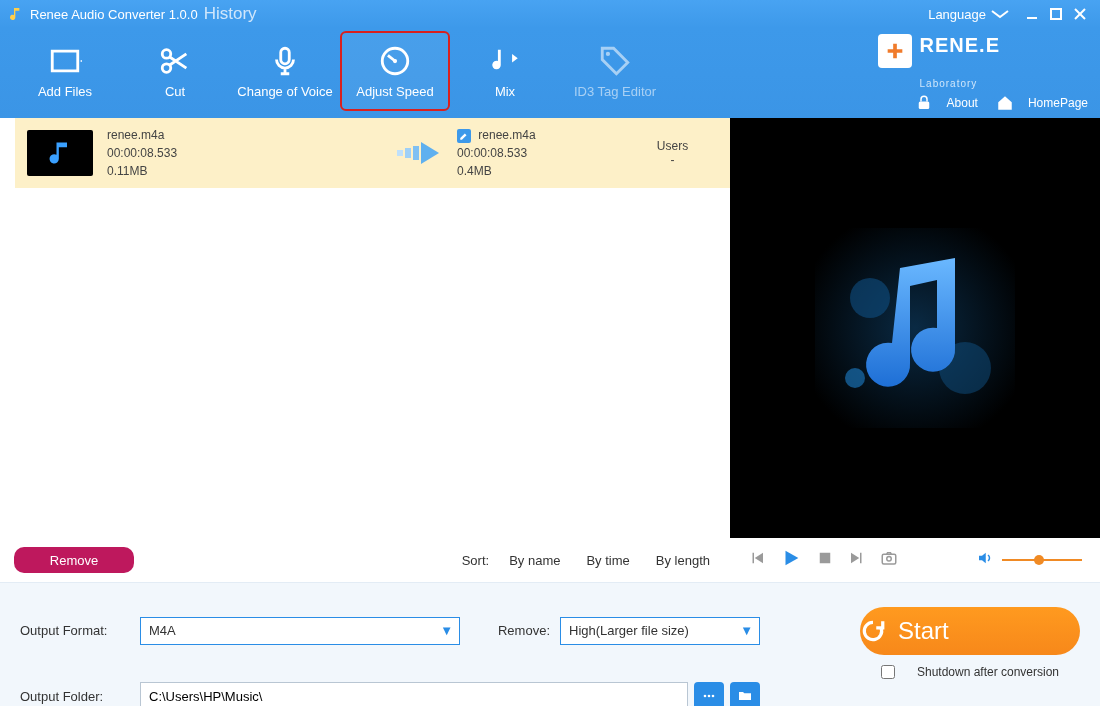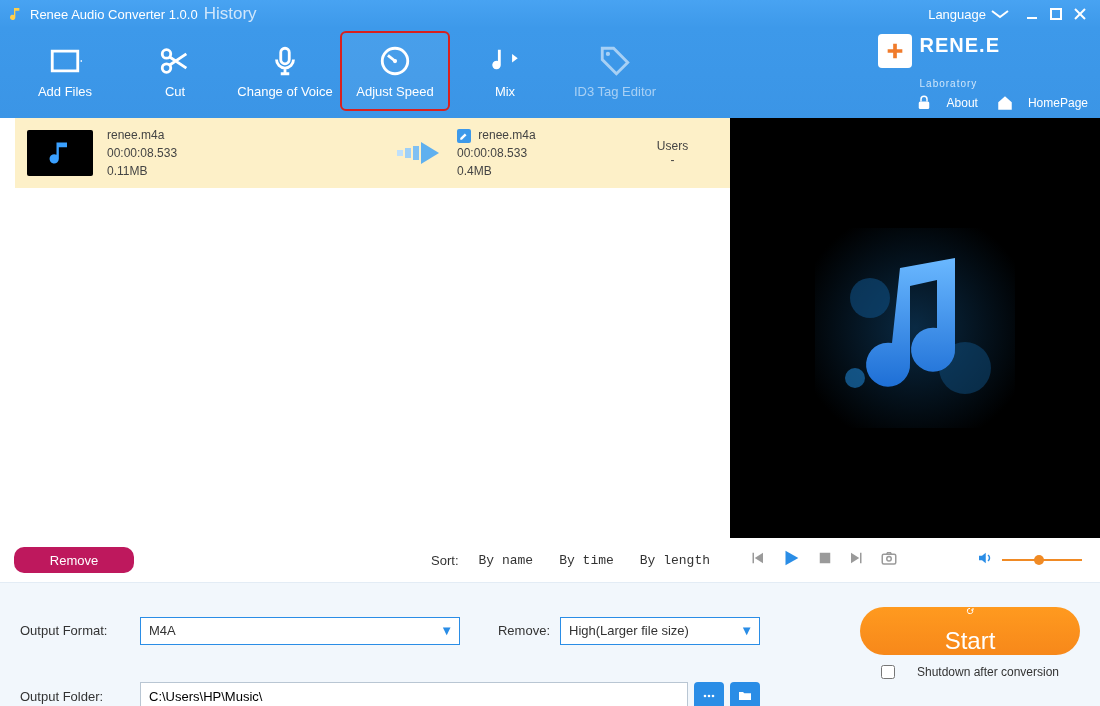--- a/index.html
+++ b/index.html
@@ -43,21 +43,21 @@
 
 
 .preview { width: 370px; background: #000; position: relative; }
 .preview-img { position:absolute; inset:0; display:flex; align-items:center; justify-content:center; }
 .preview-img svg { width: 200px; height: 200px; }
 
 
 .midband { height: 44px; display:flex; align-items:center; padding: 0 14px; gap: 14px; font-size: 13px; color:#333; }
 .btn-blue { background:#be185d; color:#fff; border:none; width:120px; height:26px; font-size:13px; cursor:pointer; border-radius:10px; }
 .midband .spacer { flex:1; }
-.sort-opt { cursor:pointer; padding: 0 6px; font-family: Liberation Mono, monospace; }
+.sort-opt { cursor:pointer; padding: 0 6px; }
 
 .player-ctrls { width: 370px; height:44px; display:flex; align-items:center; gap:14px; padding: 0 18px; color:#8a8a8a; }
 .player-ctrls svg { width:18px; height:18px; fill:#9a9a9a; cursor:pointer; }
 .player-ctrls .play svg { fill:#2a8de6; width:22px; height:22px; }
 .player-ctrls .vol { margin-left:auto; display:flex; align-items:center; gap:8px; }
 .vol-track { width: 80px; height:2px; background:#f08a24; position:relative; }
 .vol-track::after { content:""; position:absolute; left:40%; top:-4px; width:10px; height:10px; background:#f08a24; border-radius:50%; }
 
 .row2 { display:flex; }
 .row2 .left { flex:1; }
@@ -67,21 +67,21 @@
 .bottom { background:#f2f7fc; border-top:1px solid #e3ecf5; padding: 24px 20px 16px 20px; height: 154px; display:flex; gap:40px; font-size:13px; color:#333; }
 .settings { display:grid; grid-template-columns: 110px 320px 80px 200px; row-gap:18px; column-gap:10px; align-items:center; }
 .combo { border:1px solid #2a8de6; height:28px; display:flex; align-items:center; padding:0 8px; background:#fff; position:relative; font-size:13px; cursor:pointer; }
 .combo .caret { position:absolute; right:6px; color:#2a8de6; }
 .folder-input { grid-column: 2 / span 3; display:flex; gap:6px; }
 .folder-input input { flex:1; border:1px solid #b9c6d3; height:28px; padding:0 8px; font-size:13px; }
 .folder-input .ibtn { width:30px; height:28px; background:#2a8de6; border-radius:4px; display:flex; align-items:center; justify-content:center; cursor:pointer; }
 .folder-input .ibtn svg { fill:#fff; width:16px; height:16px; }
 
 .bottom .right { margin-left:auto; display:flex; flex-direction:column; align-items:center; gap:10px; }
-.start-btn { width:220px; height:48px; background:linear-gradient(#ff9a1f,#f7881a); border:none; border-radius:24px; color:#fff; font-size:24px; cursor:pointer; display:flex; align-items:center; justify-content:flex-start; gap:12px;flex-direction:column; }
+.start-btn { width:220px; height:48px; background:linear-gradient(#ff9a1f,#f7881a); border:none; border-radius:24px; color:#fff; font-size:24px; cursor:pointer; display:flex; align-items:center; justify-content:flex-start; gap:12px; }
 .start-btn svg { width:26px; height:26px; fill:#fff; }
 .chk { display:flex; align-items:center; gap:22px; font-size:12px; }
 .chk input { width:14px; height:14px; }
 </style>
 </head>
 <body>
 
 <div class="titlebar">
   <span class="logo-icon">
     <svg viewBox="0 0 24 24">

